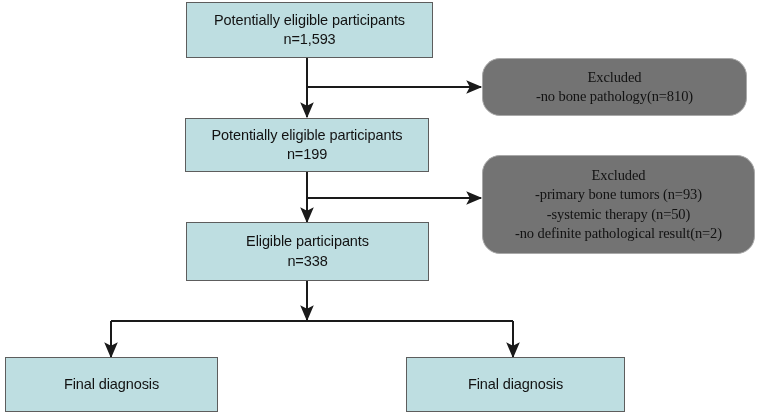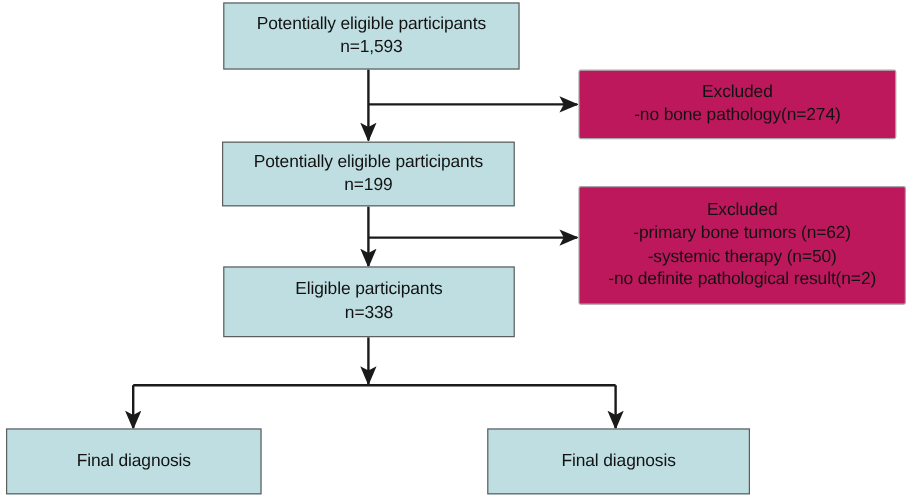--- a/index.html
+++ b/index.html
@@ -29,23 +29,24 @@
     font-size: 14.5px;
     line-height: 1.32;
     color: #121212;
     letter-spacing: -0.1px;
   }
   .node-primary {
     background: #bedee1;
     border: 1px solid #5d5d5d;
   }
   .node-excluded {
-    background: #be185d;
+    background: #737373;
     border: 1px solid #a9a9a9;
-    border-radius: 2px;
+    border-radius: 18px;
+    font-family: Liberation Serif, serif;
   }
   .node-line {
     display: block;
     white-space: nowrap;
   }
   svg.connectors {
     position: absolute;
     left: 0;
     top: 0;
     width: 758px;
@@ -91,31 +92,31 @@
     <line x1="513" y1="321" x2="513" y2="357" marker-end="url(#arrow)"></line>
   </svg>
 
   <div class="node node-primary" style="left:186px; top:2px; width:247px; height:56px;">
     <span class="node-line">Potentially eligible participants</span>
     <span class="node-line">n=1,593</span>
   </div>
 
   <div class="node node-excluded" style="left:482px; top:58px; width:265px; height:58px;">
     <span class="node-line">Excluded</span>
-    <span class="node-line">-no bone pathology(n=274)</span>
+    <span class="node-line">-no bone pathology(n=810)</span>
   </div>
 
   <div class="node node-primary" style="left:185px; top:118px; width:244px; height:54px;">
     <span class="node-line">Potentially eligible participants</span>
     <span class="node-line">n=199</span>
   </div>
 
   <div class="node node-excluded" style="left:482px; top:155px; width:273px; height:99px;">
     <span class="node-line">Excluded</span>
-    <span class="node-line">-primary bone tumors (n=62)</span>
+    <span class="node-line">-primary bone tumors (n=93)</span>
     <span class="node-line">-systemic therapy (n=50)</span>
     <span class="node-line">-no definite pathological result(n=2)</span>
   </div>
 
   <div class="node node-primary" style="left:186px; top:222px; width:243px; height:59px;">
     <span class="node-line">Eligible participants</span>
     <span class="node-line">n=338</span>
   </div>
 
   <div class="node node-primary" style="left:5px; top:357px; width:213px; height:55px;">

